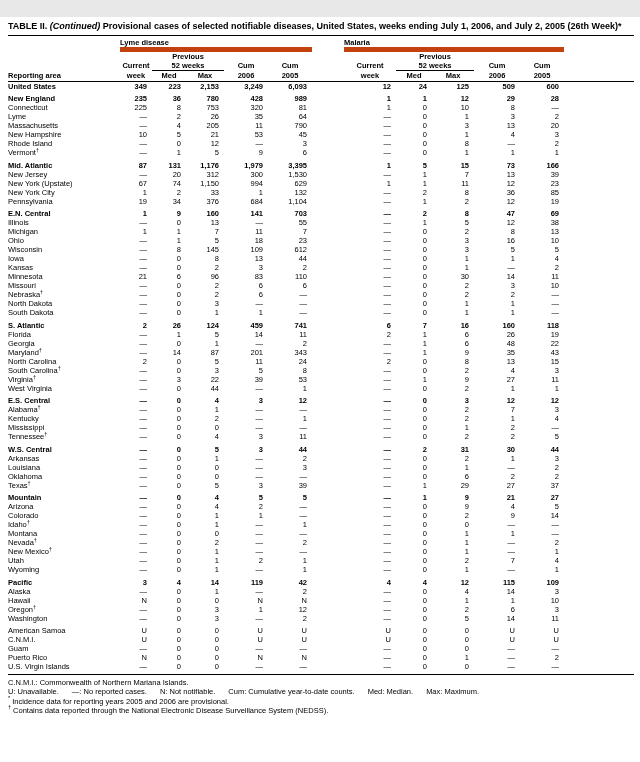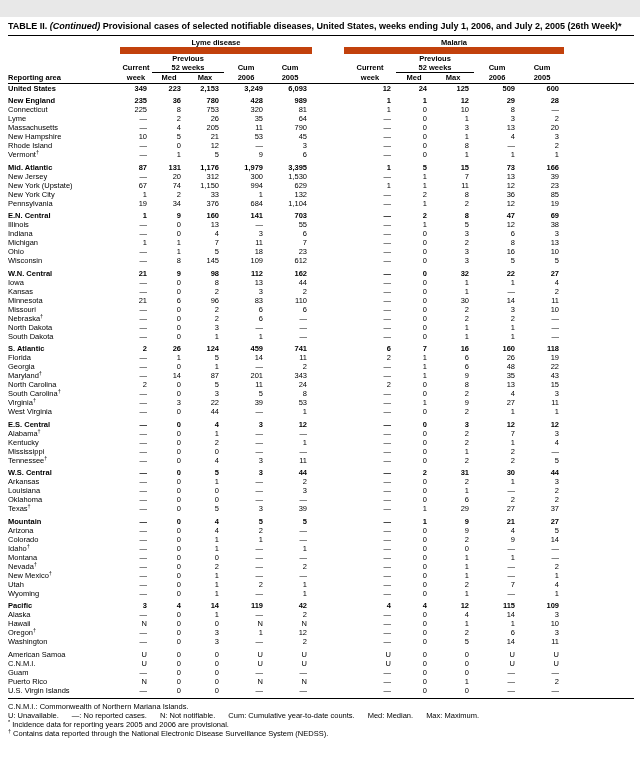--- a/index.html
+++ b/index.html
@@ -9,21 +9,21 @@
     box-sizing:border-box;padding:4px 6px 0 8px;overflow:hidden;margin-top:17px;
   }
   
   .title{font-size:9px;font-weight:bold;line-height:10.5px;letter-spacing:0;}
   .title .cont{font-style:italic;}
   .title-rule{border-top:1.6px solid #000;margin-top:3px;}
   
   table.main{width:626px;border-collapse:collapse;table-layout:fixed;margin-top:2px;}
   table.main td{font-size:7.5px;line-height:9px;padding:0;vertical-align:bottom;white-space:nowrap;}
   thead td{font-weight:bold;}
-  td.grp{text-align:center;border-bottom:7px solid #c2410c;padding-bottom:1px;}
+  td.grp{border-bottom:5px solid #c2410c;padding-bottom:1px;}
   td.prev{text-align:center;line-height:8.5px;}
   td.wk52{text-align:center;border-bottom:1px solid #000;line-height:9px;}
   td.cc{text-align:center;line-height:9px;}
   tr.h-bot td{border-bottom:1.6px solid #000;padding-bottom:1px;}
   td.ra{text-align:left;font-weight:bold;}
   tbody td{height:9px;}
   tbody td.num{text-align:right;padding-right:5px;}
   tbody td.area{text-align:left;}
   tbody tr.b td{font-weight:bold;}
   tbody tr.sec td{padding-top:3.5px;}
@@ -333,35 +333,20 @@
           <td class="num">55</td>
           <td></td>
           <td class="num">—</td>
           <td class="num">1</td>
           <td class="num">5</td>
           <td class="num">12</td>
           <td class="num">38</td>
           <td></td>
         </tr>
         <tr>
-          <td class="area"><span>Indiana</span></td>
-          <td class="num">—</td>
-          <td class="num">0</td>
-          <td class="num">4</td>
-          <td class="num">3</td>
-          <td class="num">6</td>
-          <td></td>
-          <td class="num">—</td>
-          <td class="num">0</td>
-          <td class="num">3</td>
-          <td class="num">6</td>
-          <td class="num">3</td>
-          <td></td>
-        </tr>
-        <tr>
           <td class="area"><span>Michigan</span></td>
           <td class="num">1</td>
           <td class="num">1</td>
           <td class="num">7</td>
           <td class="num">11</td>
           <td class="num">7</td>
           <td></td>
           <td class="num">—</td>
           <td class="num">0</td>
           <td class="num">2</td>
@@ -390,35 +375,20 @@
           <td class="num">8</td>
           <td class="num">145</td>
           <td class="num">109</td>
           <td class="num">612</td>
           <td></td>
           <td class="num">—</td>
           <td class="num">0</td>
           <td class="num">3</td>
           <td class="num">5</td>
           <td class="num">5</td>
-          <td></td>
-        </tr>
-        <tr class="sec b">
-          <td class="area"><span>W.N. Central</span></td>
-          <td class="num">21</td>
-          <td class="num">9</td>
-          <td class="num">98</td>
-          <td class="num">112</td>
-          <td class="num">162</td>
-          <td></td>
-          <td class="num">—</td>
-          <td class="num">0</td>
-          <td class="num">32</td>
-          <td class="num">22</td>
-          <td class="num">27</td>
           <td></td>
         </tr>
         <tr>
           <td class="area"><span>Iowa</span></td>
           <td class="num">—</td>
           <td class="num">0</td>
           <td class="num">8</td>
           <td class="num">13</td>
           <td class="num">44</td>
           <td></td>

